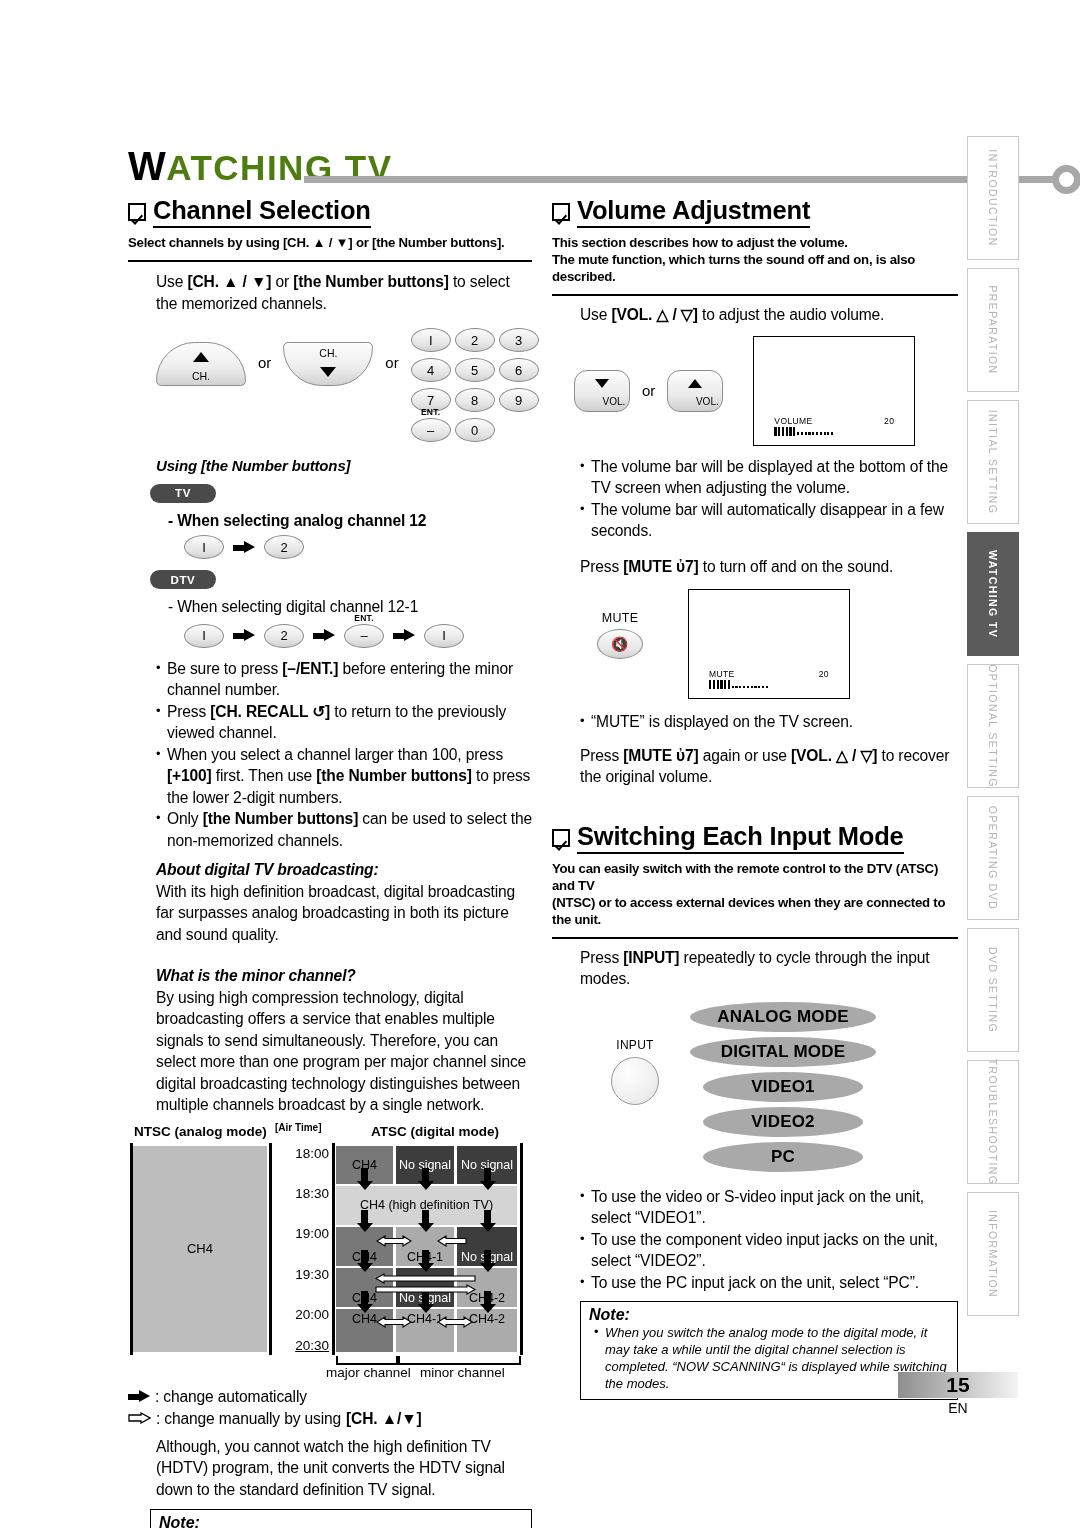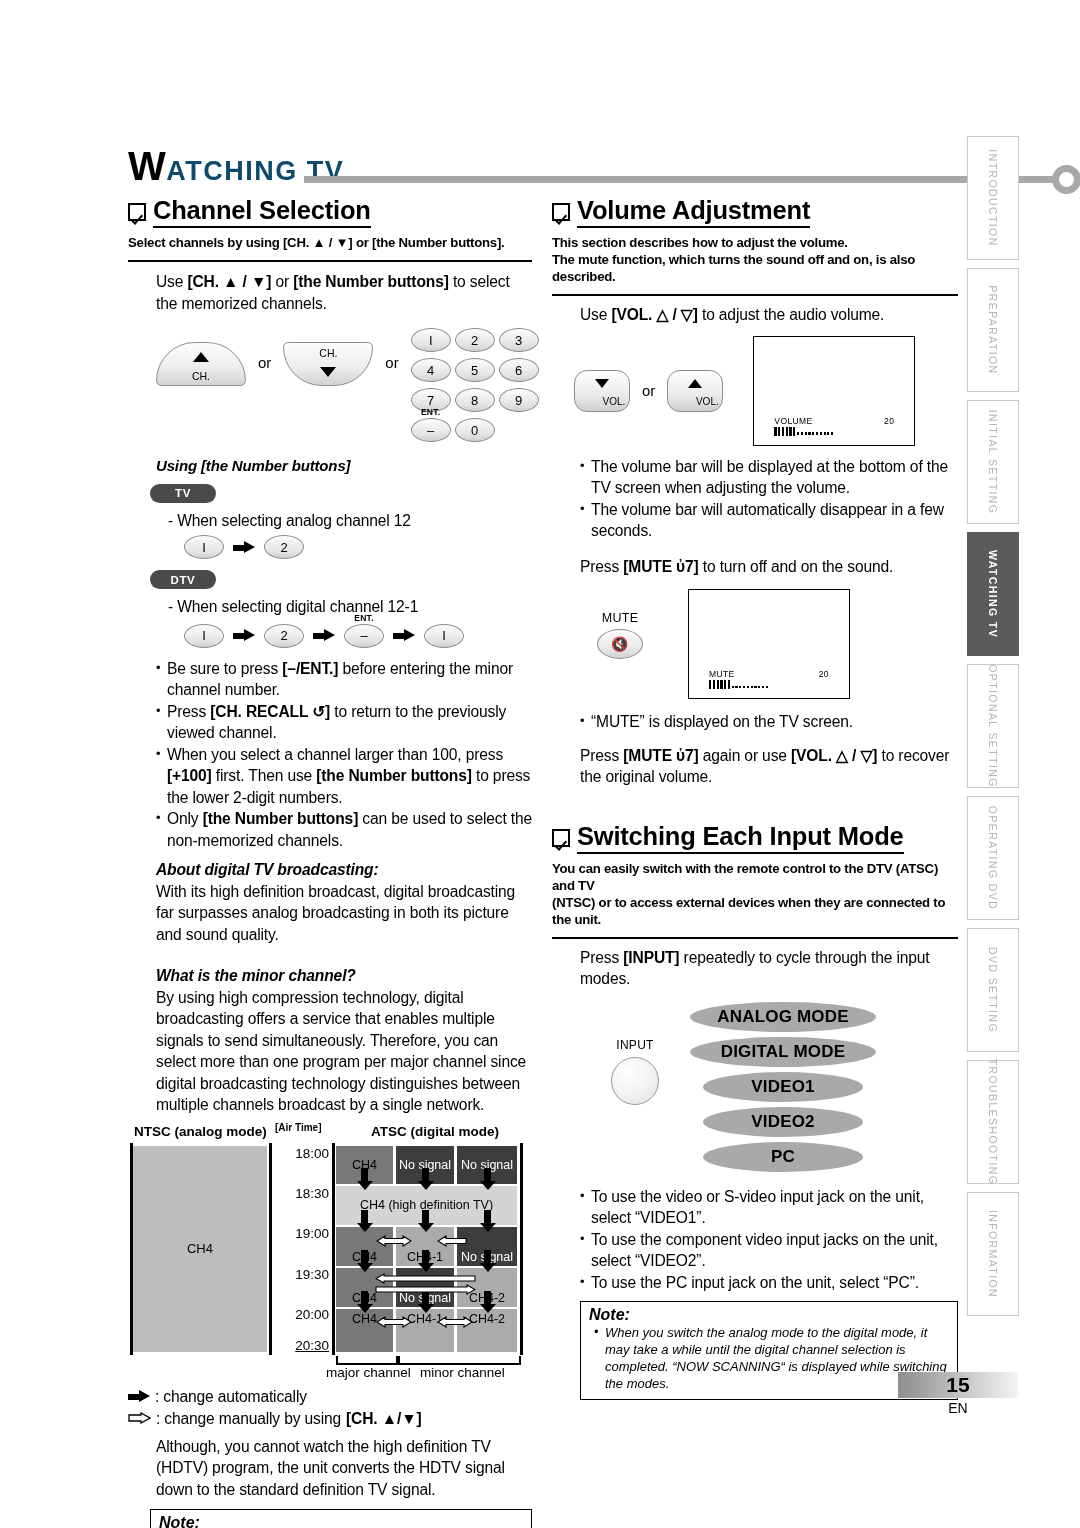--- a/index.html
+++ b/index.html
@@ -5,21 +5,21 @@
   html,body{margin:0;padding:0;background:#fff;}
   body{width:1080px;height:1528px;position:relative;font-family:"Liberation Sans",sans-serif;color:#000;overflow:hidden;}
 
   
   #page{position:absolute;left:0;top:0;width:1080px;height:1528px;}
 
   
   .hdr{position:absolute;left:128px;top:146px;width:830px;height:44px;}
   .hdr-title{position:absolute;left:0;top:0;white-space:nowrap;font-weight:bold;letter-spacing:.5px;}
   .hdr-title .cap{font-size:40px;color:#000;line-height:40px;}
-  .hdr-title .rest{font-size:27px;color:#0c4a6e;line-height:40px;letter-spacing:1.5px;}
+  .hdr-title .rest{font-size:35px;color:#4d7c0f;line-height:40px;letter-spacing:1.5px;}
   .hdr-rule{position:absolute;left:176px;top:30px;width:762px;height:7px;background:#a8a8a8;}
   .hdr-ring{position:absolute;left:924px;top:19px;width:29px;height:29px;border:7px solid #a8a8a8;border-radius:50%;background:#fff;box-sizing:border-box;}
 
   
   .colL{position:absolute;left:128px;top:196px;width:404px;}
   .colR{position:absolute;left:552px;top:196px;width:406px;}
 
   
   .sec-h{display:flex;align-items:center;gap:7px;}
   .chk{width:18px;height:18px;border:2px solid #000;box-sizing:border-box;position:relative;flex:0 0 auto;}
@@ -184,21 +184,21 @@
           <span class="entlab">ENT.</span>
           <span>–</span>
         </div>
         <div class="nk">0</div>
       </div>
     </div>
 
     <div class="ital bd" style="margin-left:28px;margin-top:13px;font-size:15px;">Using [the Number buttons]</div>
 
     <div class="badge" style="margin-left:22px;margin-top:7px;">TV</div>
-    <div class="bd" style="margin-left:40px;margin-top:7px;">- When selecting analog channel 12</div>
+    <div class="bd" style="margin-left:40px;margin-top:7px;font-weight:bold;">- When selecting analog channel 12</div>
     <div class="arrowseq" style="margin-left:56px;margin-top:4px;">
       <div class="nk">I</div>
       <div class="arr"></div>
       <div class="nk">2</div>
     </div>
 
     <div class="badge" style="margin-left:22px;margin-top:11px;">DTV</div>
     <div class="bd" style="margin-left:40px;margin-top:7px;">- When selecting digital channel 12-1</div>
     <div class="arrowseq" style="margin-left:56px;margin-top:6px;">
       <div class="nk">I</div>

